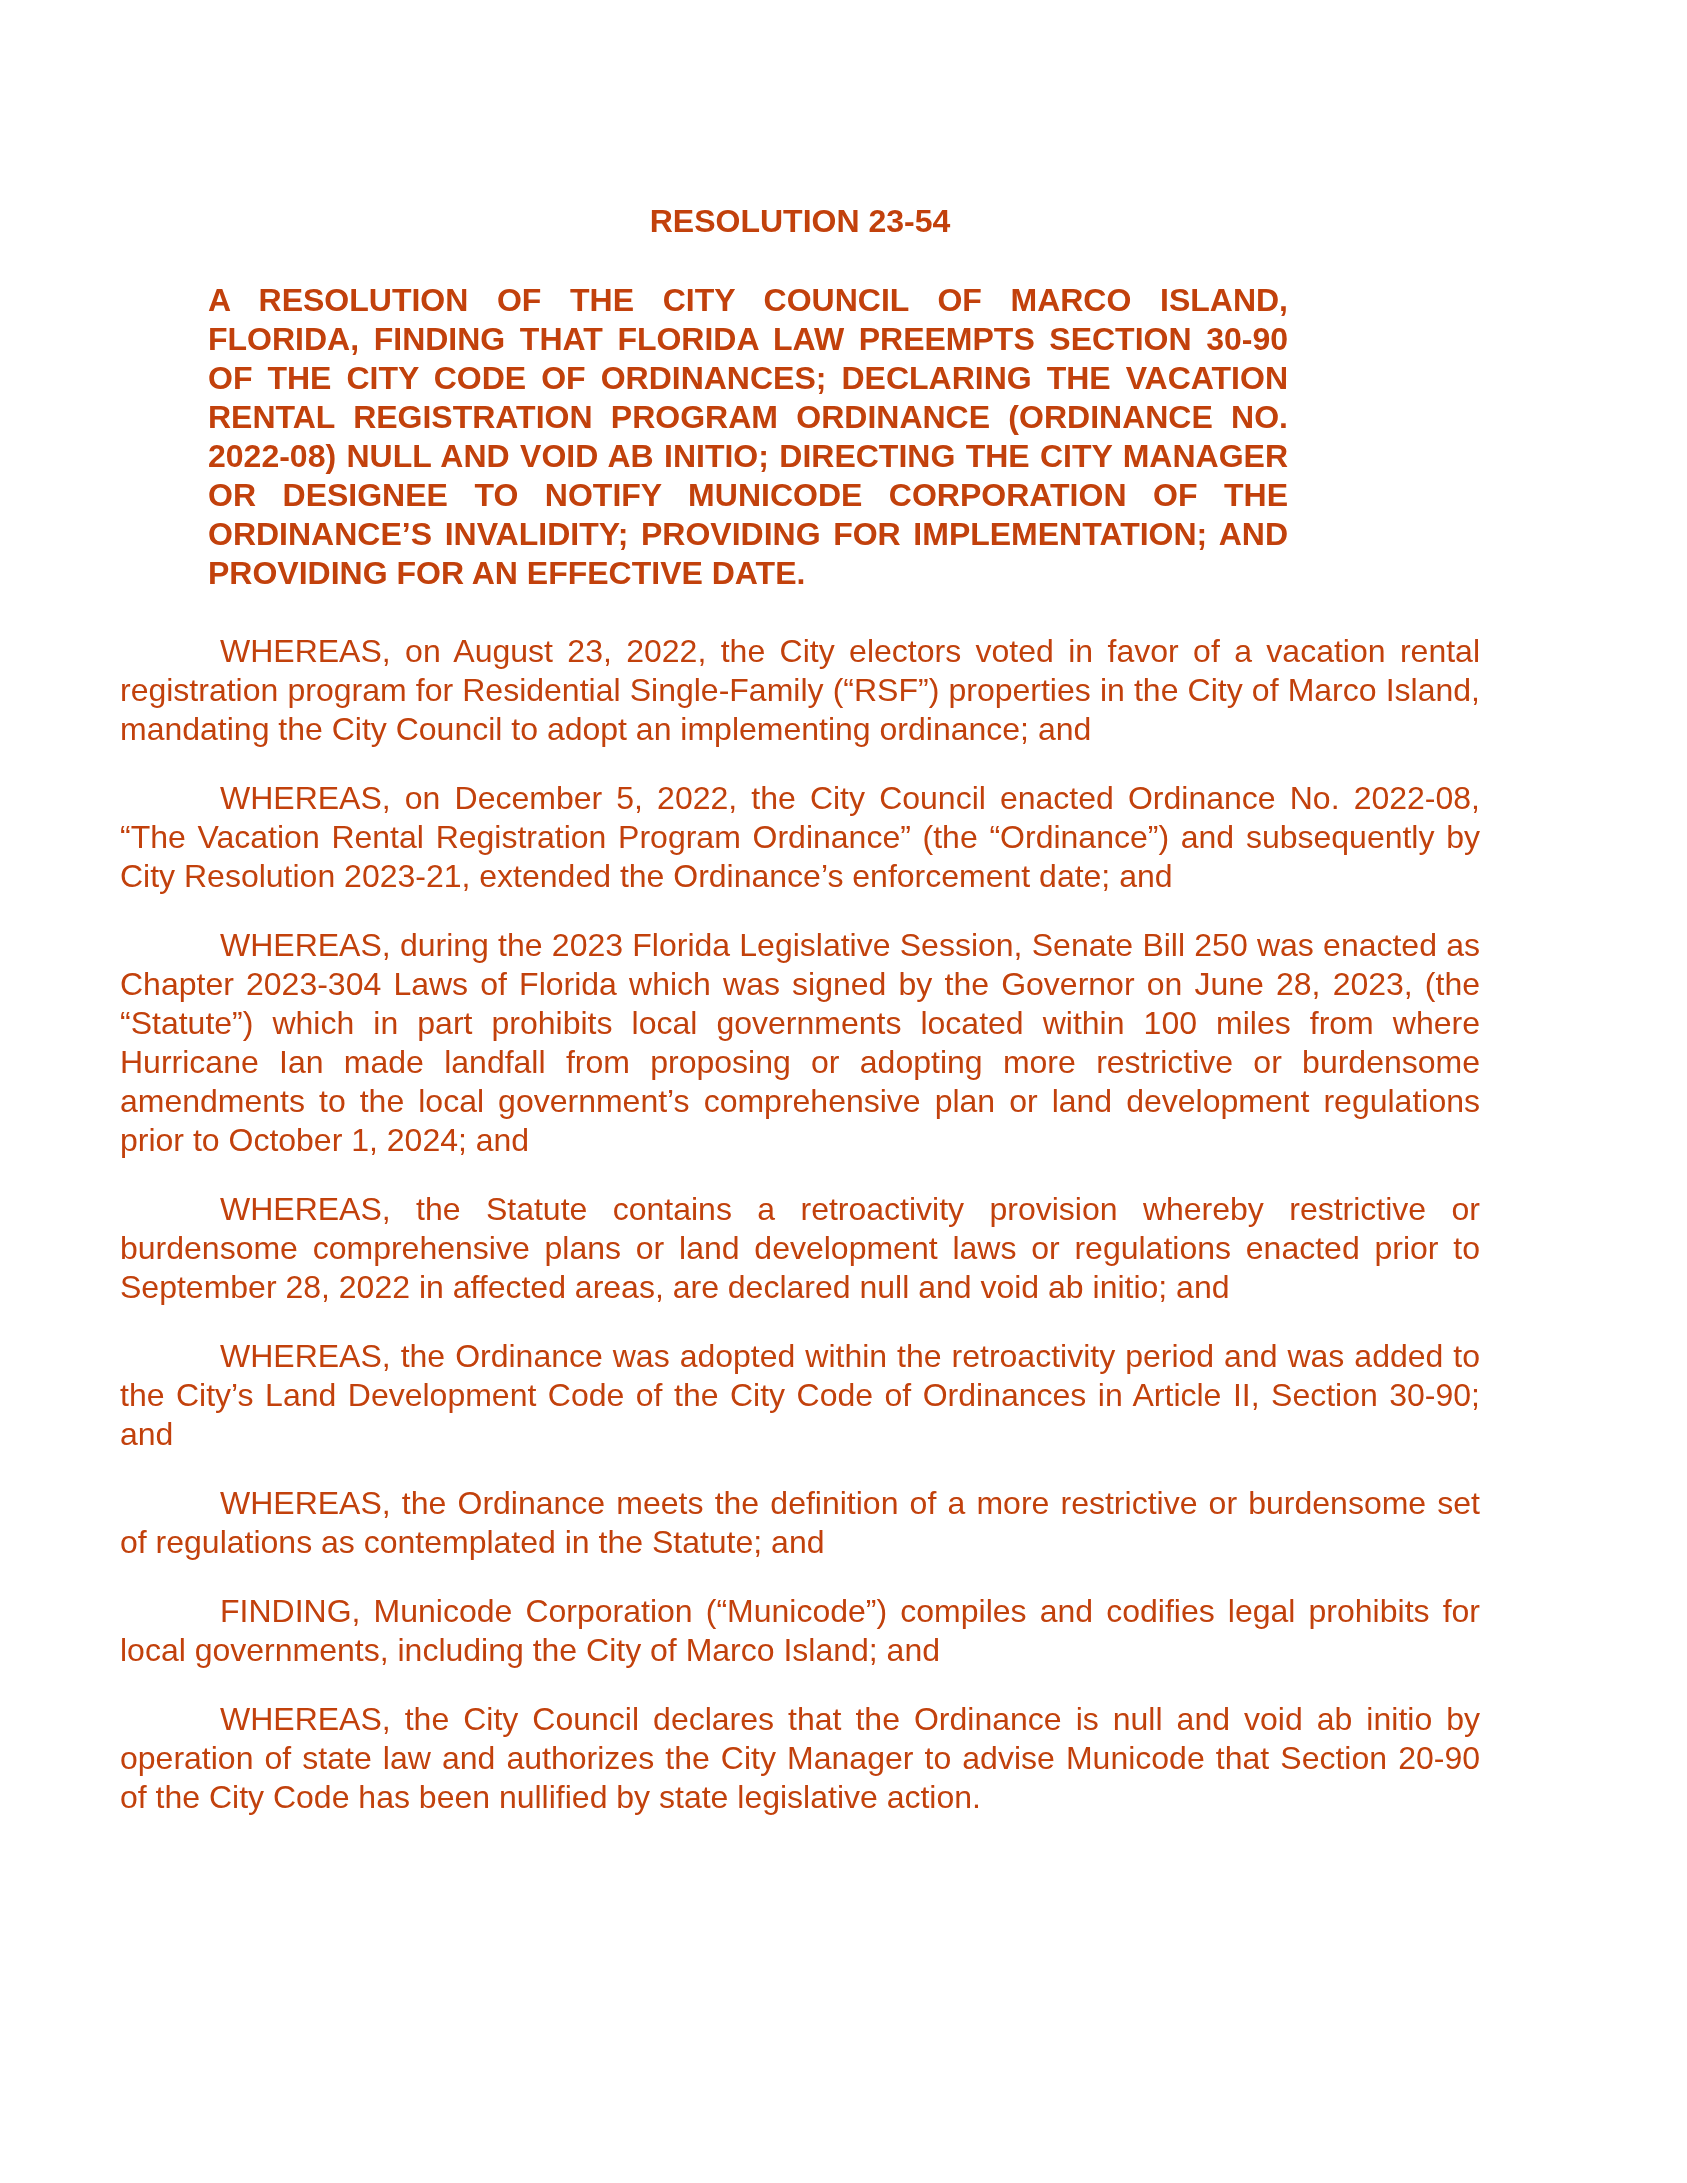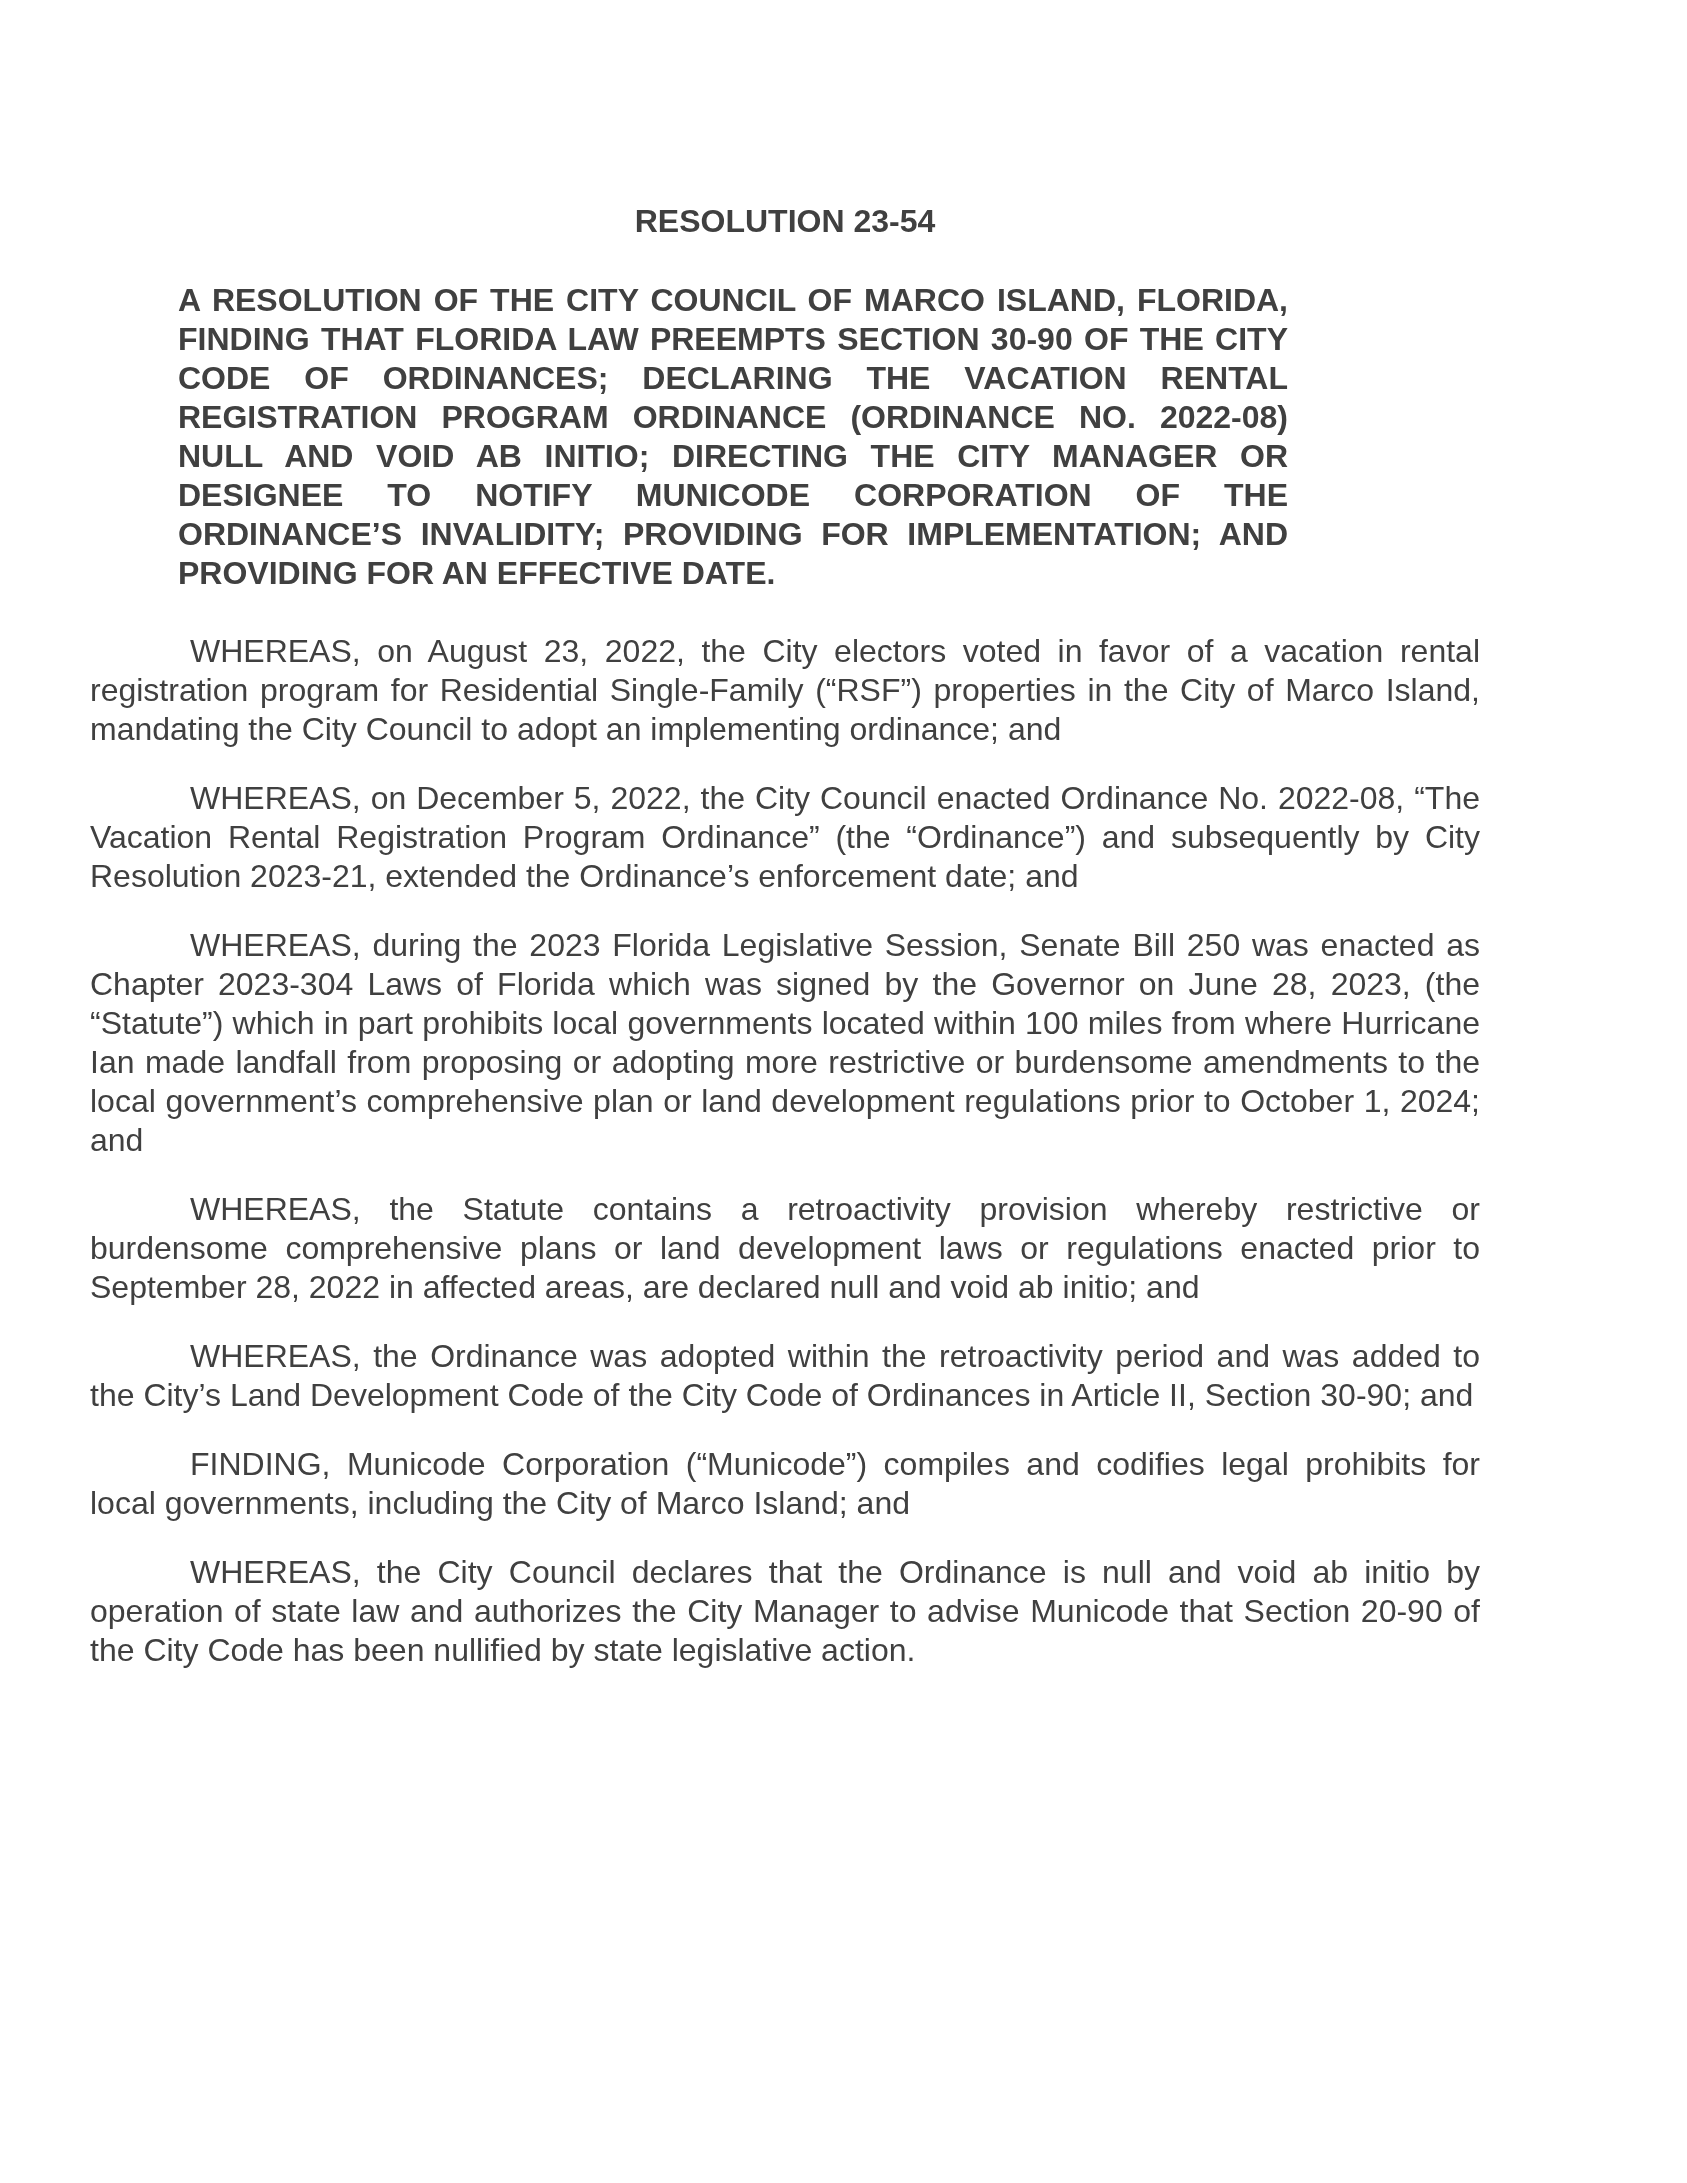--- a/index.html
+++ b/index.html
@@ -5,26 +5,26 @@
   html, body {
     margin: 0;
     padding: 0;
     background: #ffffff;
   }
   .page {
     position: relative;
     width: 1687px;
     height: 2183px;
     background: #ffffff;
-    color: #404040;
+    color: #c2410c;
     font-family: "Liberation Sans", sans-serif;
     font-size: 32px;
     line-height: 39px;
     box-sizing: border-box;
-    padding: 202px 207px 0 90px;
+    padding: 202px 207px 0 120px;
     overflow: hidden;
   }
   .doc-title {
     margin: 0 0 40px 0;
     font-size: 32px;
     font-weight: bold;
     text-align: center;
   }
   .doc-caption {
     margin: 0 192px 39px 88px;
@@ -55,19 +55,20 @@
   <p class="whereas"><span class="lead">WHEREAS</span><span>, on August 23, 2022, the City electors voted in favor of a vacation rental registration program for Residential Single-Family (“RSF”) properties in the City of Marco Island, mandating the City Council to adopt an implementing ordinance; and</span></p>
 
   <p class="whereas"><span class="lead">WHEREAS</span><span>, on December 5, 2022, the City Council enacted Ordinance No. 2022-08, “The Vacation Rental Registration Program Ordinance” (the “Ordinance”) and subsequently by City Resolution 2023-21, extended the Ordinance’s enforcement date; and</span></p>
 
   <p class="whereas"><span class="lead">WHEREAS</span><span>, during the 2023 Florida Legislative Session, Senate Bill 250 was enacted as Chapter 2023-304 Laws of Florida which was signed by the Governor on June 28, 2023, (the “Statute”) which in part prohibits local governments located within 100 miles from where Hurricane Ian made landfall from proposing or adopting more restrictive or burdensome amendments to the local government’s comprehensive plan or land development regulations prior to October 1, 2024; and</span></p>
 
   <p class="whereas"><span class="lead">WHEREAS</span><span>, the Statute contains a retroactivity provision whereby restrictive or burdensome comprehensive plans or land development laws or regulations enacted prior to September 28, 2022 in affected areas, are declared null and void ab initio; and</span></p>
 
   <p class="whereas"><span class="lead">WHEREAS</span><span>, the Ordinance was adopted within the retroactivity period and was added to the City’s Land Development Code of the City Code of Ordinances in Article II, Section 30-90; and</span></p>
 
+  <p class="whereas"><span class="lead">WHEREAS</span><span>, the Ordinance meets the definition of a more restrictive or burdensome set of regulations as contemplated in the Statute; and</span></p>
 
   <p class="whereas"><span class="lead">FINDING,</span><span> Municode Corporation (“Municode”) compiles and codifies legal prohibits for local governments, including the City of Marco Island; and</span></p>
 
   <p class="whereas"><span class="lead">WHEREAS</span><span>, the City Council declares that the Ordinance is null and void ab initio by operation of state law and authorizes the City Manager to advise Municode that Section 20-90 of the City Code has been nullified by state legislative action.</span></p>
 
 </div>
 
 
 </body></html>

